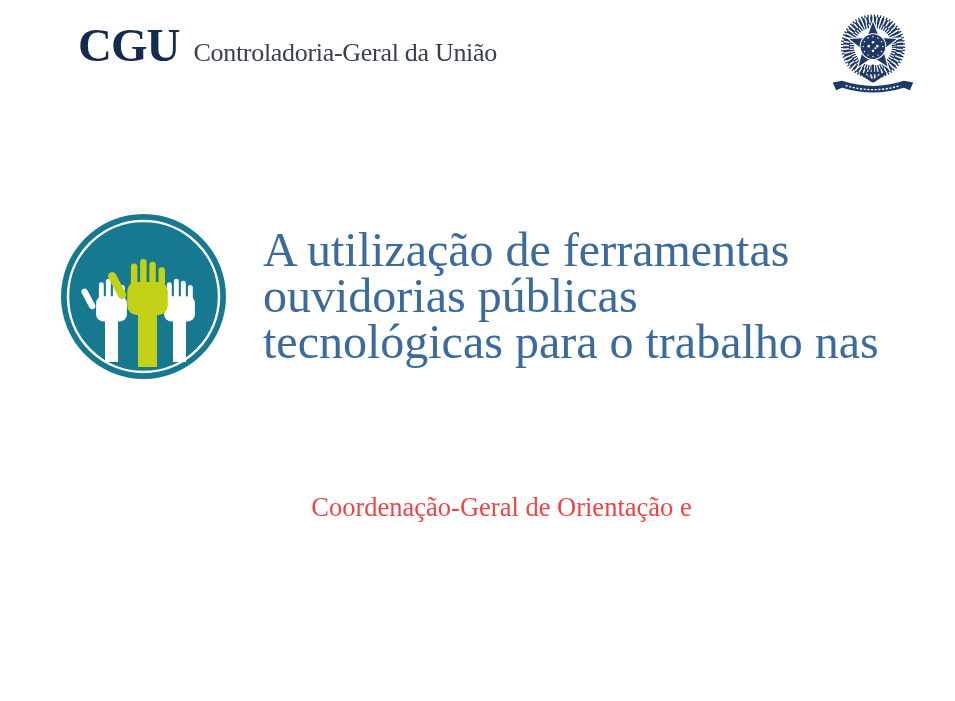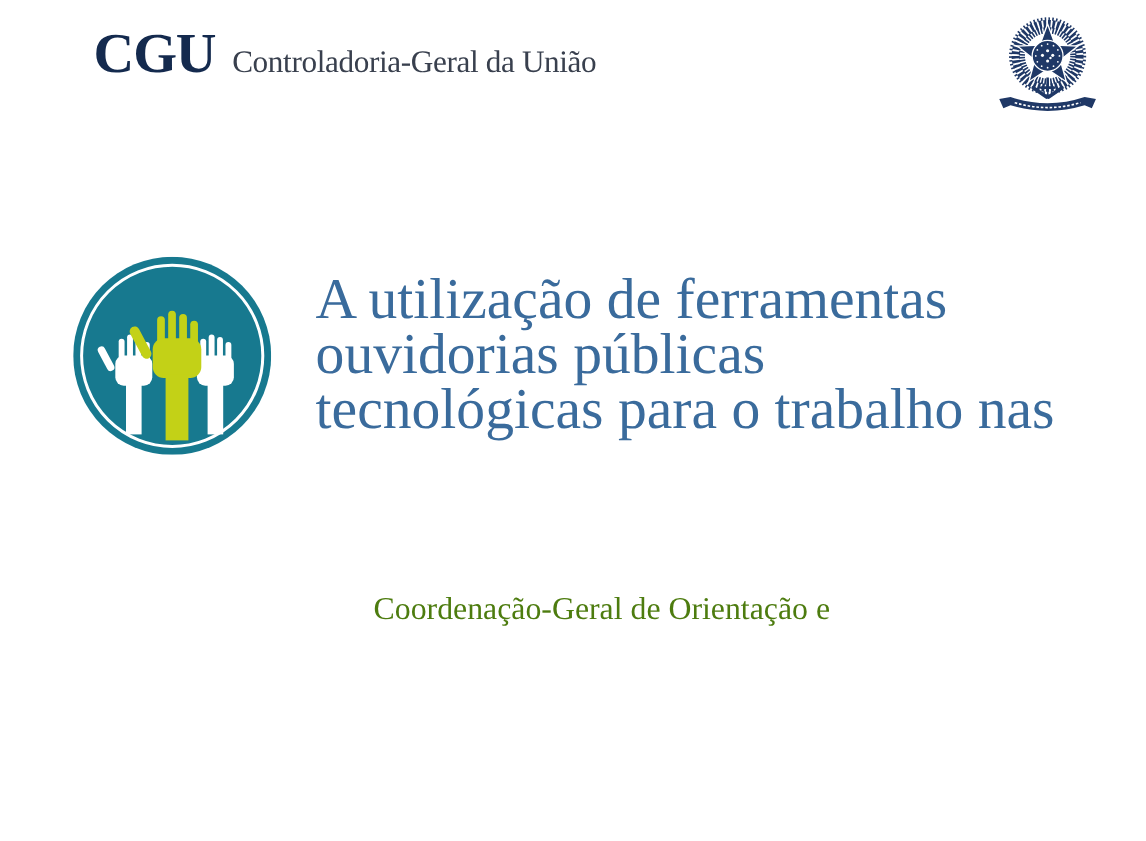--- a/index.html
+++ b/index.html
@@ -74,21 +74,21 @@
   
   .subtitle {
     position: absolute;
     left: 263px;
     top: 489px;
     width: 477px;
     margin: 0;
     font-size: 26.5px;
     font-weight: 400;
     line-height: 36px;
-    color: #4d7c0f;
+    color: #ef4444;
     text-align: center;
   }
   .subtitle .line { display: block; }
 </style>
 </head>
 <body>
 
 <div class="slide">
 
   <header class="logo-block">

